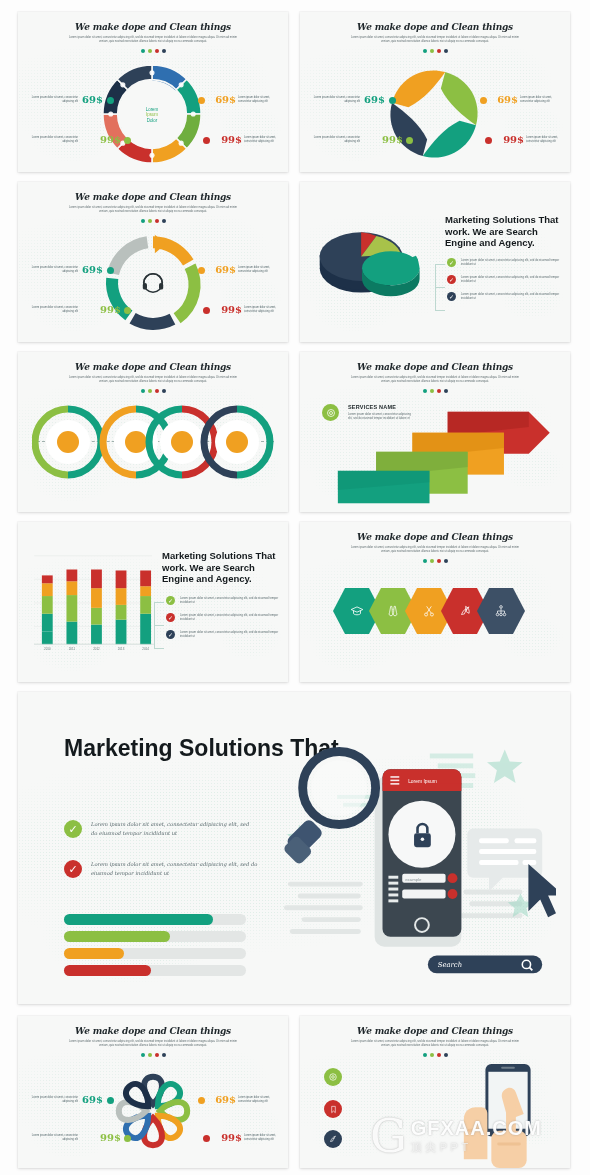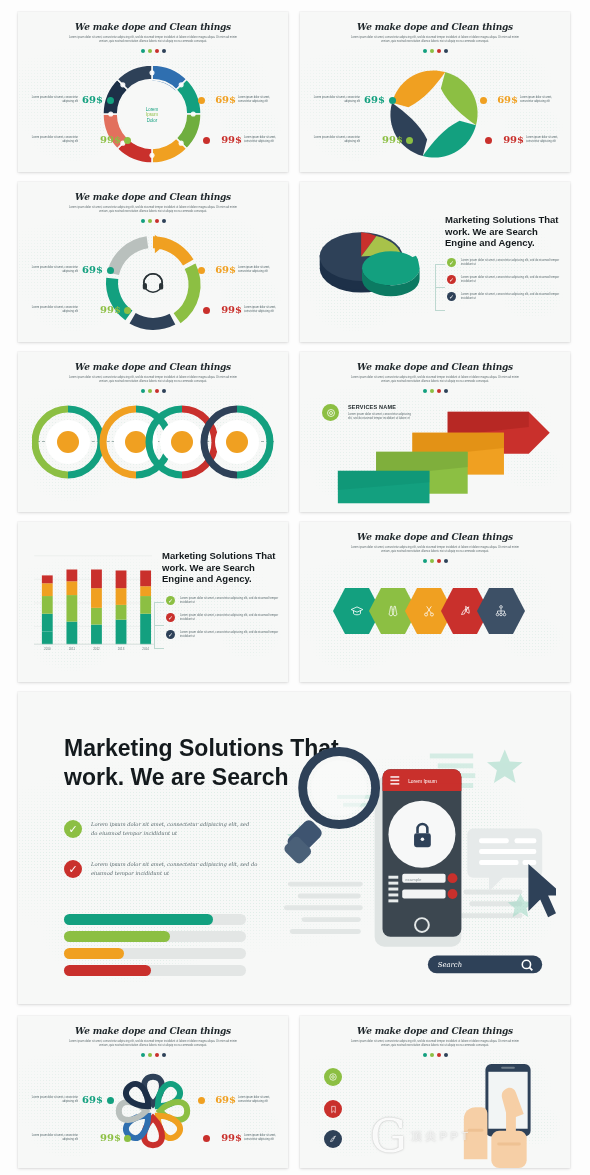--- a/index.html
+++ b/index.html
@@ -473,21 +473,20 @@
         </svg>
       </div>
     </div>
   </div>
 
   <div class="slide" style="left:18px;top:692px;width:552px;height:312px;">
     <div class="worldmap" style="opacity:0.55;"></div>
 
     <div class="headline" style="position:absolute;left:46px;top:42px;font-size:23px;line-height:1.24;">
       <div>Marketing Solutions That</div>
-      <div>work. We are Search</div>
     </div>
 
     <div class="legend-row" style="position:absolute;left:46px;top:128px;width:190px;">
       <div class="legend-badge" style="width:18px;height:18px;background:#8cbf43;font-size:11px;">✓</div>
       <div class="legend-text" style="margin-left:9px;font-size:5.2px;line-height:1.65;font-family:'DejaVu Serif',serif;font-style:italic;">Lorem ipsum dolor sit amet, consectetur adipiscing elit, sed do eiusmod tempor incididunt ut</div>
     </div>
     <div class="legend-row" style="position:absolute;left:46px;top:168px;width:196px;">
       <div class="legend-badge" style="width:18px;height:18px;background:#c9302c;font-size:11px;">✓</div>
       <div class="legend-text" style="margin-left:9px;font-size:5.2px;line-height:1.65;font-family:'DejaVu Serif',serif;font-style:italic;">Lorem ipsum dolor sit amet, consectetur adipiscing elit, sed do eiusmod tempor incididunt ut</div>
     </div>
@@ -696,17 +695,18 @@
       <g fill="#e9b987" opacity="0.6">
         <rect x="18" y="70" width="16" height="3" rx="1.5"></rect>
         <rect x="48" y="84" width="24" height="3" rx="1.5"></rect>
       </g>
     </svg>
   </div>
 
   <div class="watermark">
     <div class="wm-g">G</div>
     <div class="wm-txt">
+      <div class="wm-main">GFXAA.COM</div>
       <div class="wm-sub">顶尖PPT</div>
     </div>
   </div>
 
 </div>
 
 </body></html>

